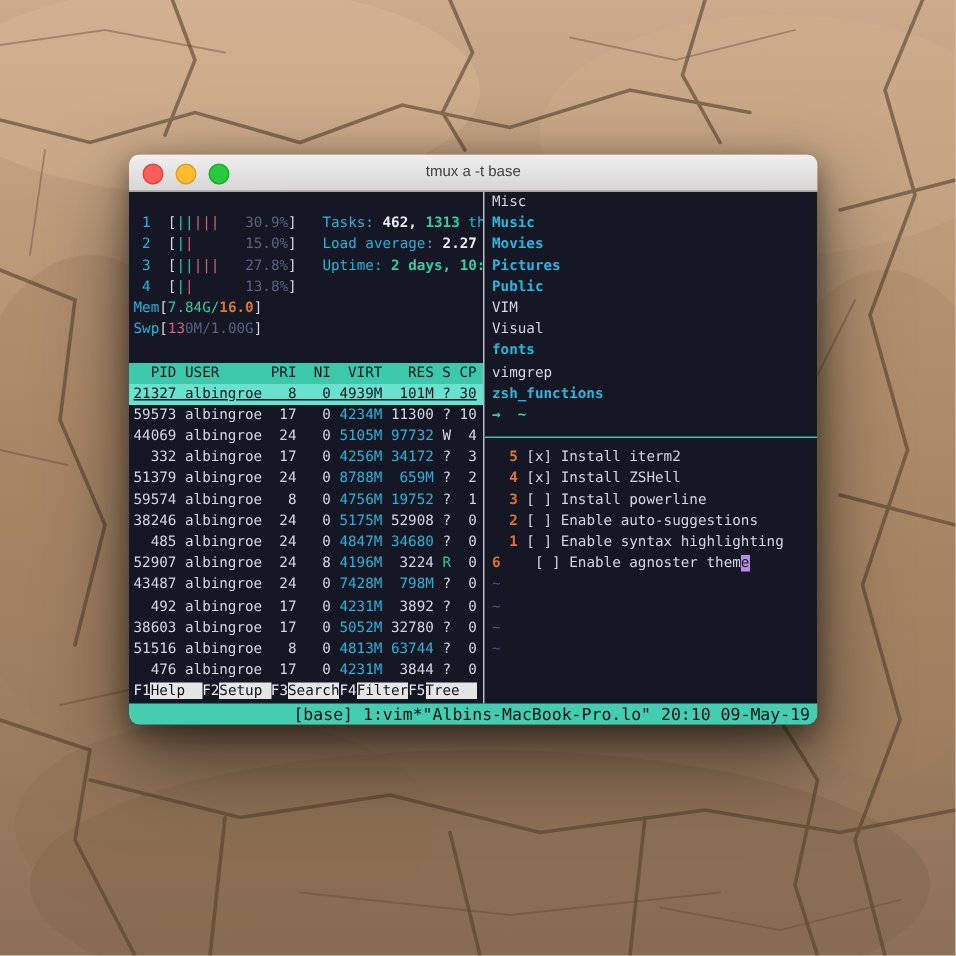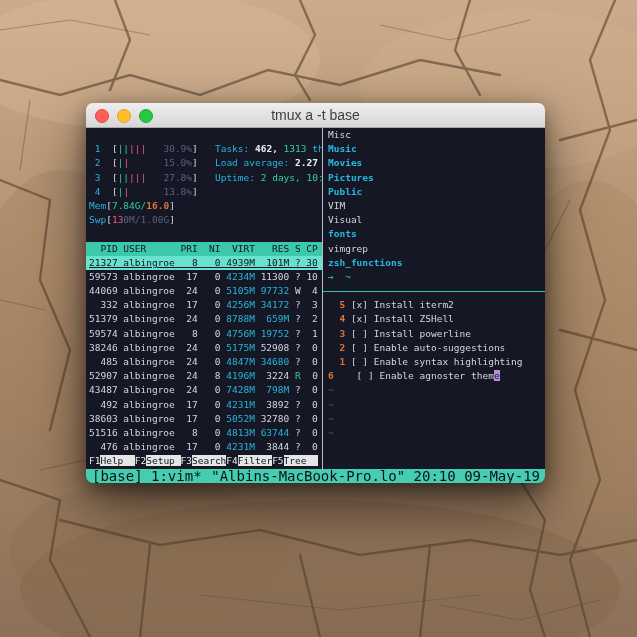--- a/index.html
+++ b/index.html
@@ -12,44 +12,44 @@
     font-family:"DejaVu Sans Mono",monospace;}
   .titlebar{position:relative;height:24px;
     background:linear-gradient(#efefef,#d7d6d7);
     border-bottom:1px solid #a9a8a9;}
   .lights{position:absolute;left:9px;top:6px;display:flex;gap:8px;}
   .light{width:12px;height:12px;border-radius:50%;display:inline-block;}
   .light.red{background:#ff5f57;border:.5px solid #e0443e;}
   .light.yellow{background:#febc2e;border:.5px solid #dea123;}
   .light.green{background:#28c840;border:.5px solid #1dad2b;}
   .title{position:absolute;left:0;right:0;top:0;height:24px;line-height:24px;
-    text-align:center;font-family:"Liberation Sans",sans-serif;font-size:14px;color:#3e3e3e;}
+    text-align:center;font-family:"Liberation Sans",sans-serif;font-size:10px;color:#3e3e3e;}
 
   .terminal{position:absolute;top:25px;left:0;right:0;bottom:0;background:#151824;
     font-size:9.5px;color:#d4d6e2;}
   .panes{display:flex;height:341px;}
   .pane{overflow:hidden;}
   .pane.left{width:237px;border-right:1px solid #b6bac6;box-sizing:border-box;}
   .pane.right{flex:1;display:flex;flex-direction:column;}
   .tr{height:14.2px;line-height:14.3px;white-space:pre;overflow:hidden;padding-left:3px;}
   .pane.right .tr{padding-left:5px;}
   .hrow{background:#3cc9ab;}
   .srow{background:#68e2cf;}
   .divrow{display:flex;align-items:center;padding:0!important;}
   .divline{height:1px;width:100%;background:#2cc7a9;}
   .statusbar{height:15px;line-height:15px;background:#45cdb1;color:#0d1117;
-    display:flex;justify-content:space-between;white-space:pre;
-    padding:0 5px 0 6px;font-size:14px;}
+    display:flex;justify-content:flex-end;white-space:pre;
+    padding:0 5px 0 6px;font-size:11px;}
 
   .c-w{color:#d4d6e2;}
   .c-wb{color:#eceef6;font-weight:bold;}
   .c-cy{color:#27b4dc;}
   .c-cyb{color:#27b8e0;font-weight:bold;}
   .c-tl{color:#31c8a4;}
-  .c-tlb{color:#35cda8;font-weight:normal;text-align:center;}
+  .c-tlb{color:#35cda8;font-weight:bold;text-align:center;}
   .c-pk{color:#e45c7d;}
   .c-or{color:#de7434;font-weight:bold;}
   .c-dm{color:#596180;}
   .c-td{color:#4a5280;}
   .c-hd{color:#10131c;}
   .c-sel{color:#10131c;text-decoration:underline;}
   .c-fk{color:#e8eaf2;}
   .c-fl{background:#e5e5e5;color:#10131c;margin-top:36px;}
   .c-cur{background:#b88ce0;color:#161a2c;}
 </style>

